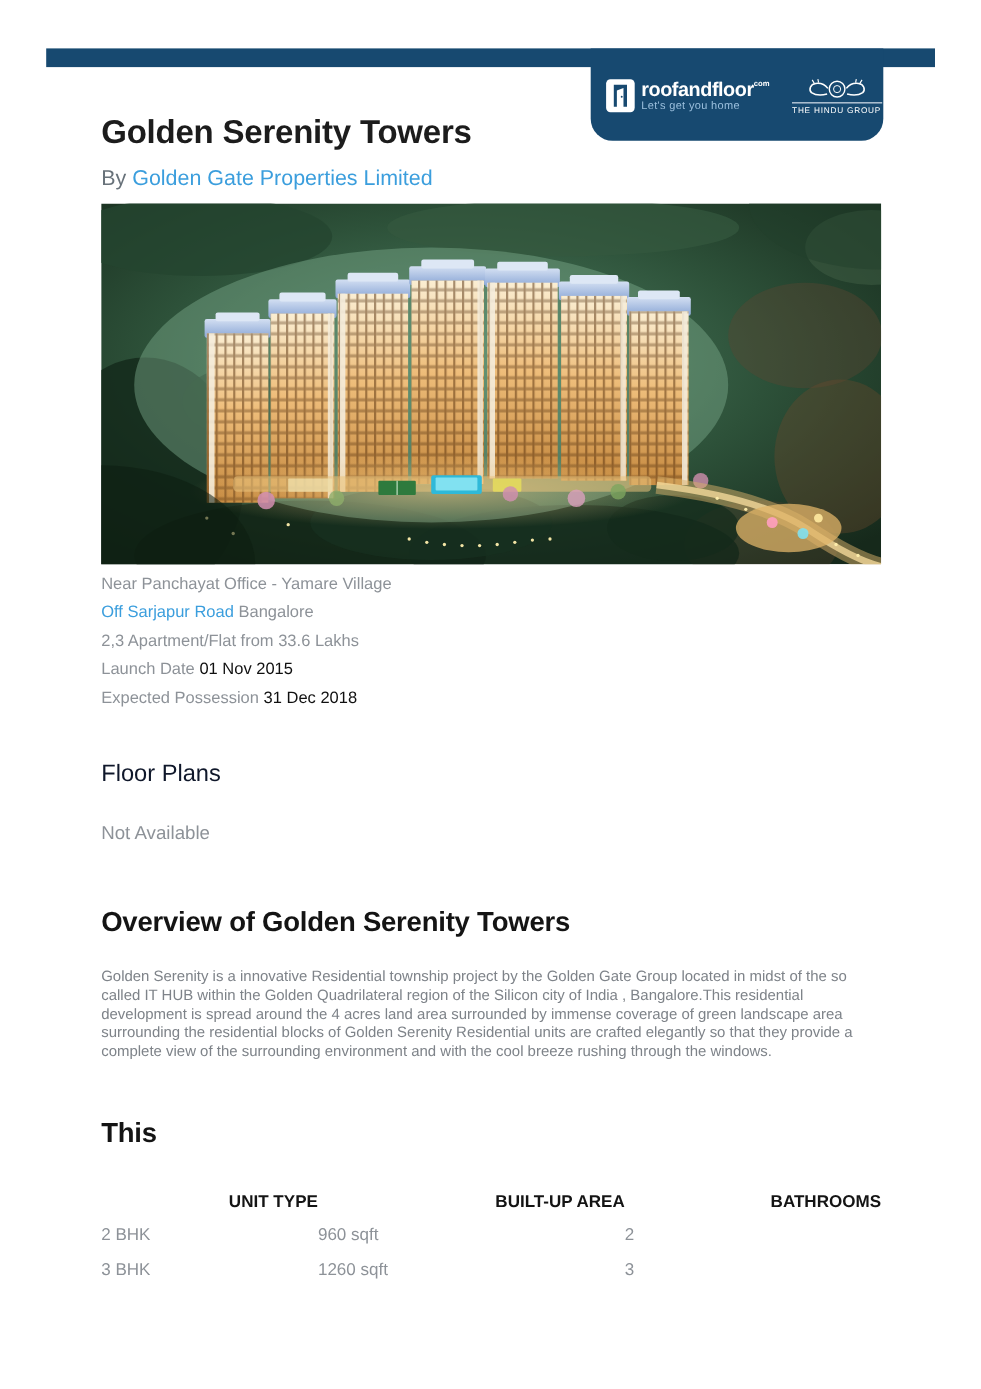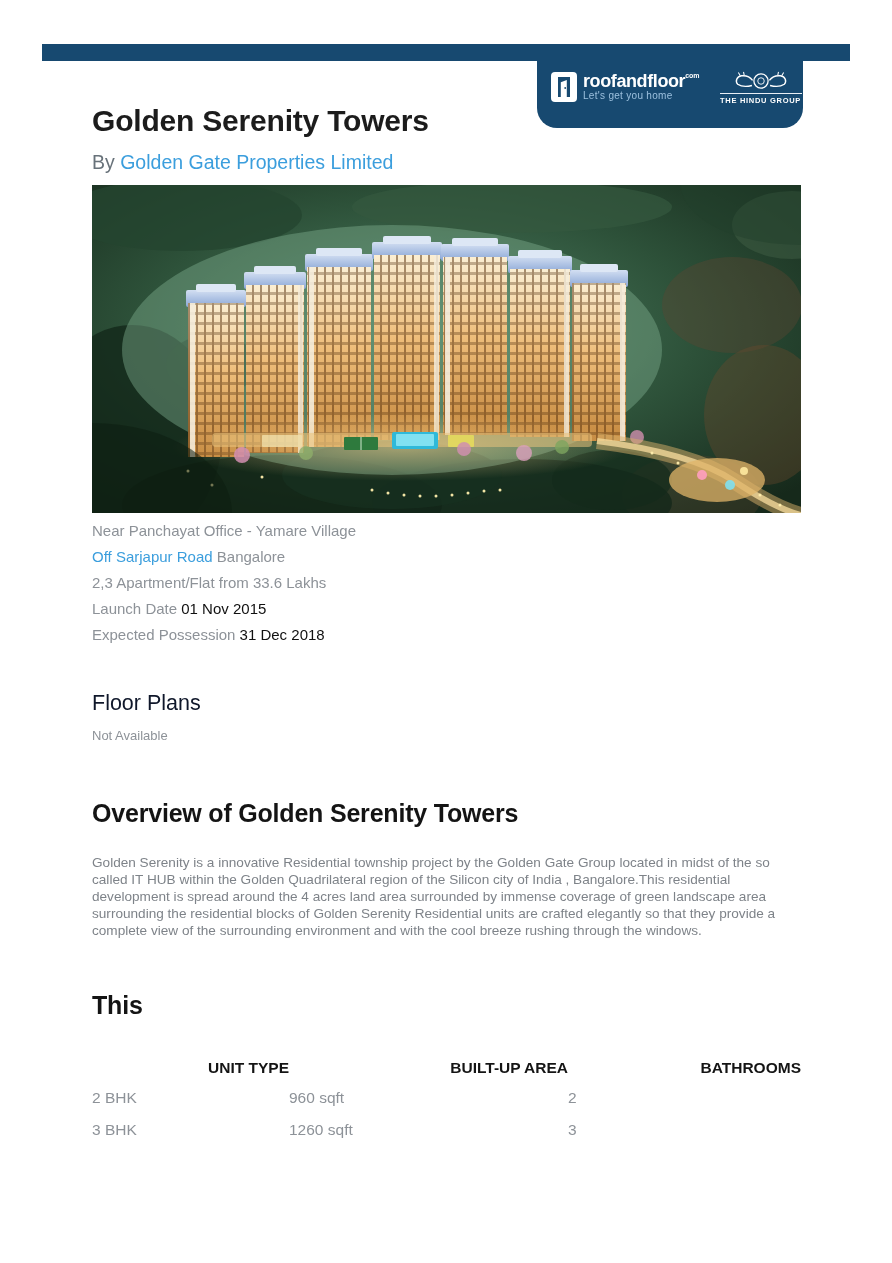--- a/index.html
+++ b/index.html
@@ -32,34 +32,34 @@
   .rf-tld {
     color:#ffffff; font-size:7px; font-weight:700; position:relative; top:-9px; left:-2px;
   }
   .rf-tagline {
     color:#9cc0de; font-size:10px; margin-top:1px; letter-spacing:0.3px;
   }
   .hindu { width:90px; text-align:center; color:#ffffff; flex:0 0 auto; }
   .hindu-crest { display:block; margin:0 auto 1px auto; }
   .hindu-rule { border-top:1px solid #e8eef5; margin:1px 4px 2px 4px; }
   .hindu-label {
-    font-size:7.5px; letter-spacing:0.7px; white-space:nowrap; font-weight:700;text-align:center;
+    font-size:7.5px; letter-spacing:0.7px; white-space:nowrap; font-weight:400;text-align:center;
   }
   
   main { padding:104px 91px 0 92px; }
   h1.page-title { font-size:30px; font-weight:700; color:#1c1c1c; letter-spacing:-0.2px; }
   .byline { margin-top:13px; font-size:19.5px; color:#68727a; }
   .byline a { color:#3b9edd; text-decoration:none; }
   .hero { margin-top:11px; width:709px; height:328px; line-height:0; }
   .details { margin-top:10px; font-size:15px; color:#8d9298; }
   .details p { line-height:16px; margin-bottom:10px; }
   .details a { color:#3b9edd; text-decoration:none; }
   .details .val { color:#101010; }
   h2.sub { margin-top:48px; font-size:21.5px; font-weight:400; color:#0f172a; }
-  .muted { margin-top:12px; font-size:13px; color:#8d9298; }
+  .muted { margin-top:32px; font-size:17px; color:#8d9298; }
   h2.big { margin-top:56px; font-size:25px; font-weight:700; color:#141414; letter-spacing:-0.2px; }
   .overview-body {
     margin-top:26px; width:712px; font-size:13.6px; line-height:17px; color:#7e8389;
   }
   h2.units { margin-top:52px; }
   table.units-table { margin-top:39px; border-collapse:collapse; width:709px; }
   .units-table th {
     text-align:right; font-size:15.5px; font-weight:700; color:#141414;
     padding:0 0 12px 0;
   }

